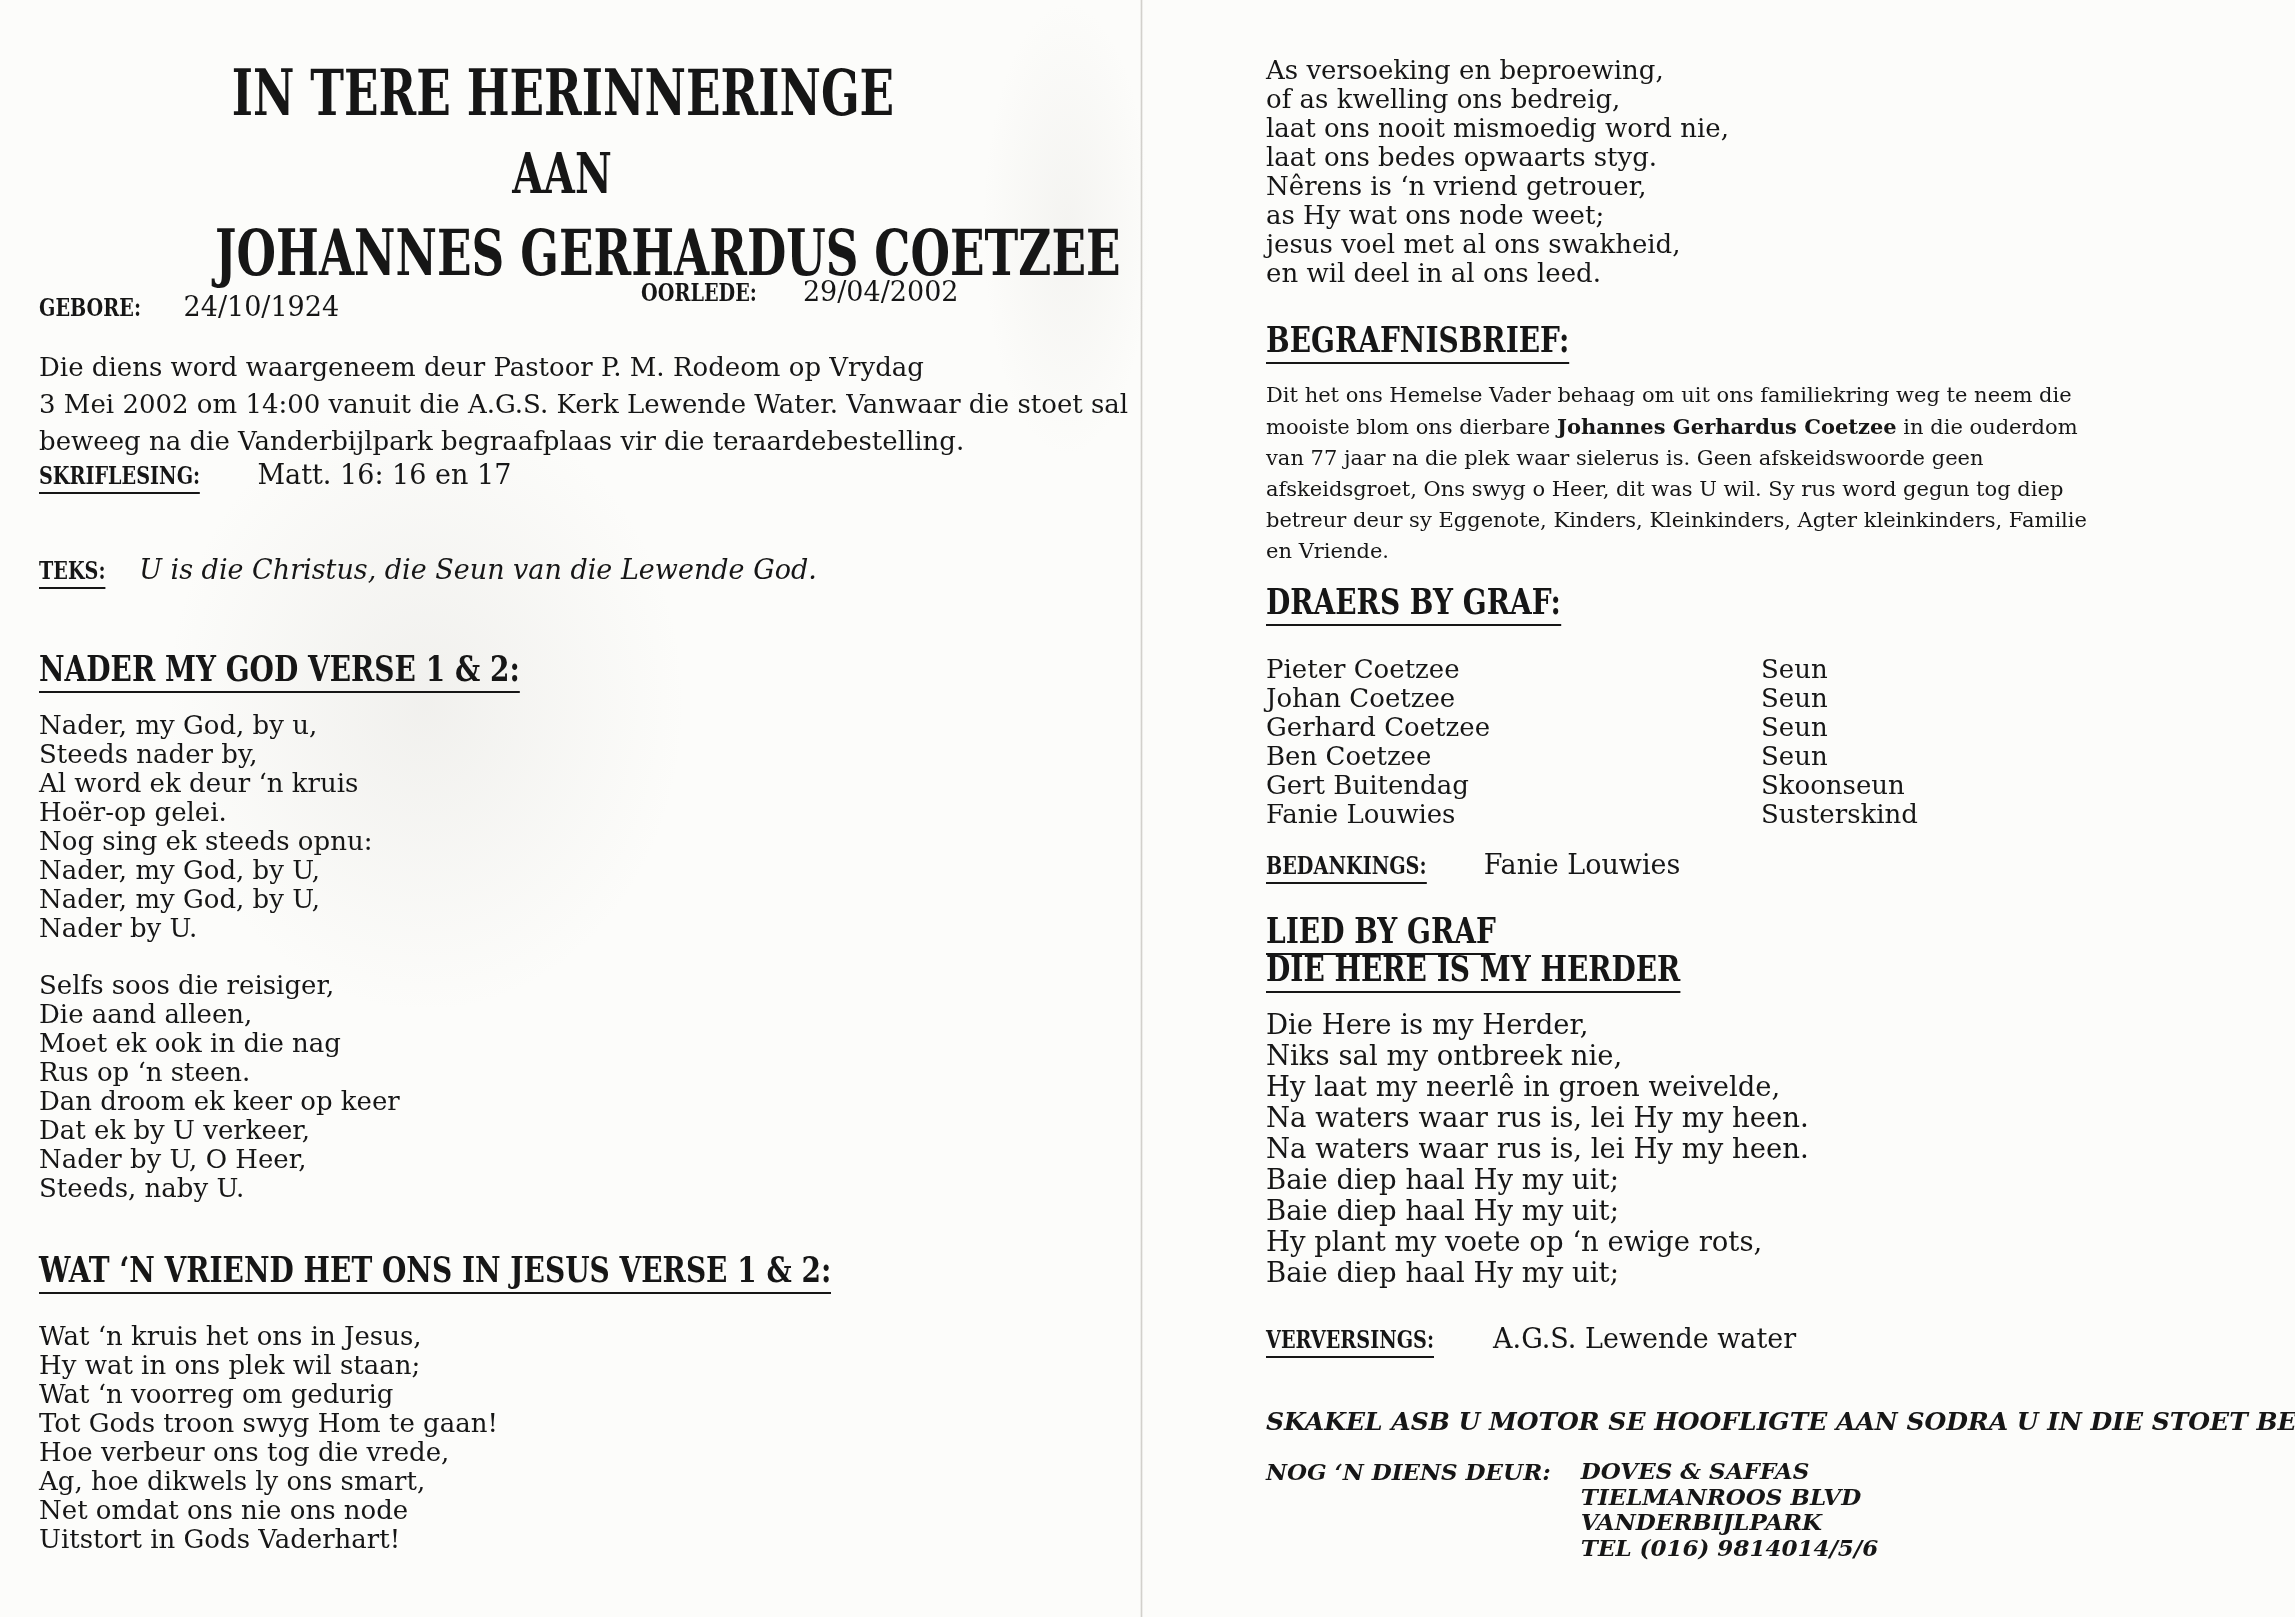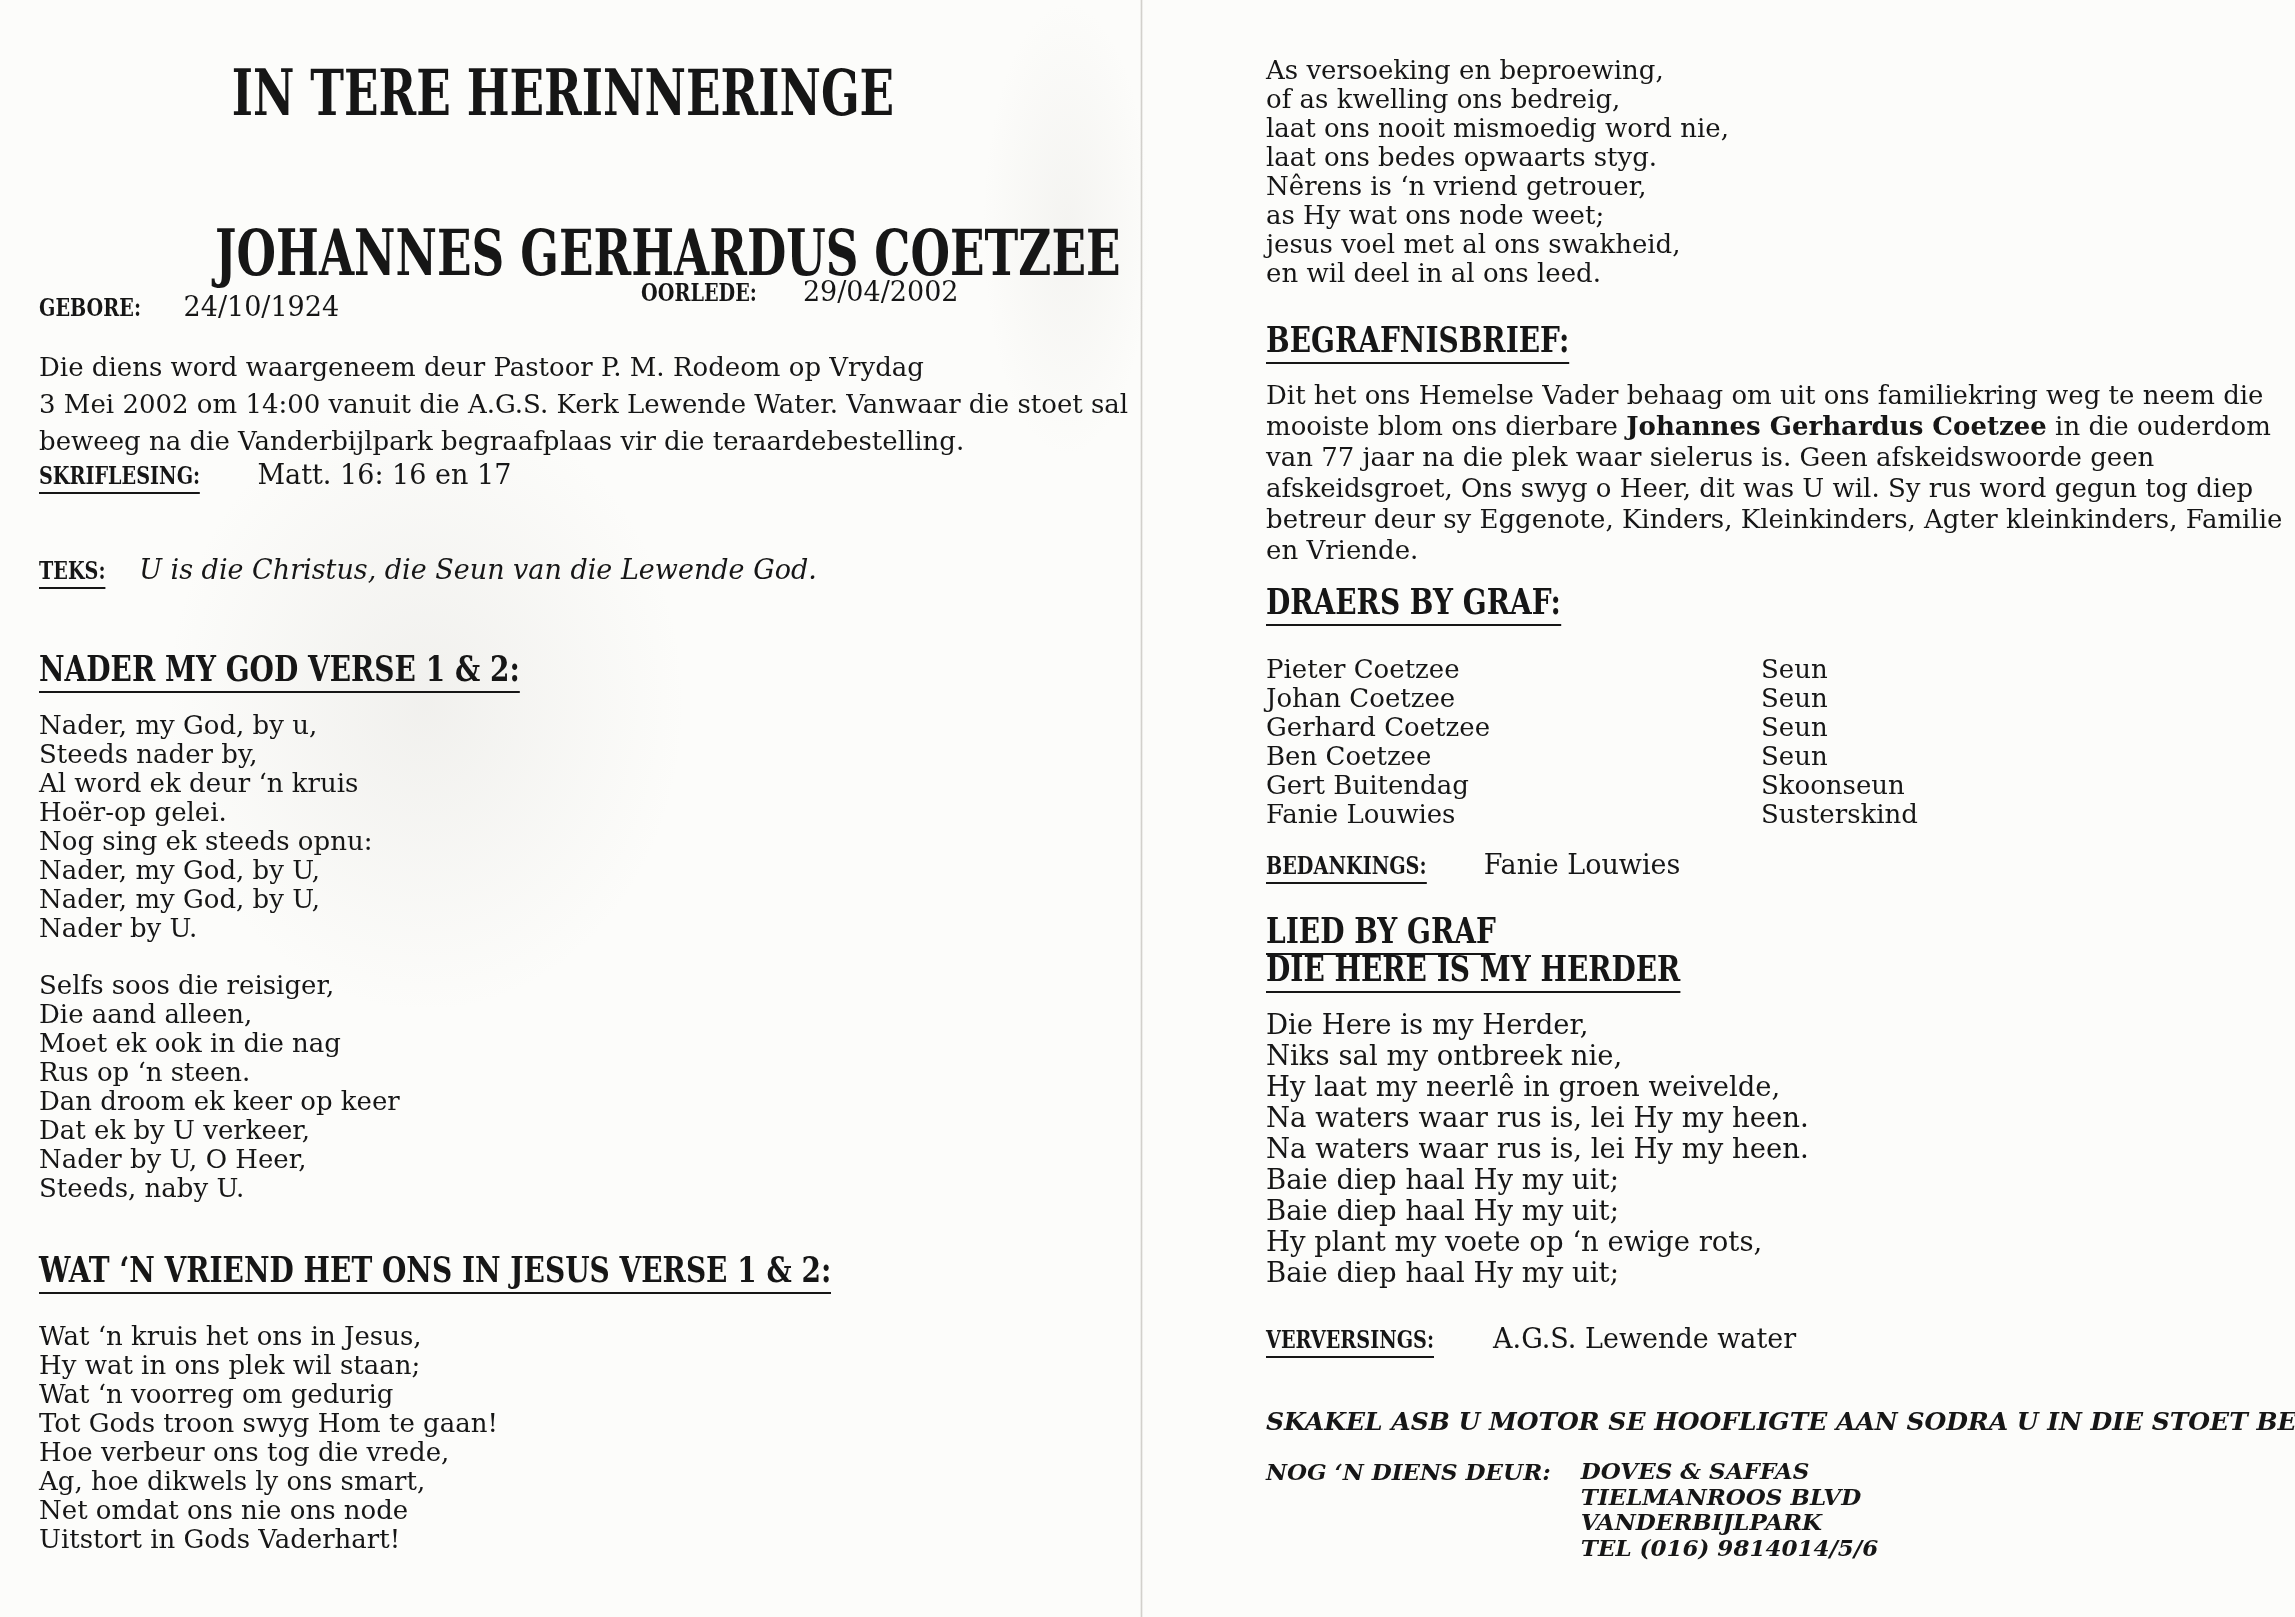--- a/index.html
+++ b/index.html
@@ -25,41 +25,42 @@
   .ul{border-bottom:2.6px solid #161616;padding-bottom:2px;}
   .title{width:100%;text-align:center;margin:0;}
   .t-big{font-size:63px;}
   .t-mid{font-size:56px;}
   .hd{font-size:35px;margin:0;}
   .lbl{font-size:24px;}
   .row{display:flex;align-items:baseline;gap:17px;white-space:nowrap;}
   .val{font-size:27px;}
   .stanza div{font-size:26px;line-height:29px;white-space:nowrap;}
   .para div{font-size:26px;line-height:37px;white-space:nowrap;}
-  .brief div{font-size:26px;line-height:31px;white-space:nowrap;}
+  .brief div{font-size:21px;line-height:31px;white-space:nowrap;}
   .psalm div{font-size:27.5px;line-height:31px;white-space:nowrap;}
   .pallrow{position:relative;height:29px;font-size:26px;white-space:nowrap;}
   .pallrow .role{position:absolute;left:495px;top:0;}
   .notice{font-size:25px;font-style:italic;font-weight:bold;white-space:nowrap;}
   .provider{font-size:23px;font-style:italic;font-weight:bold;}
   .provider .lines div{line-height:25.5px;white-space:nowrap;}
   .ital{font-style:italic;}
   .b{font-weight:bold;}
 </style>
 </head>
 <body>
 
 <div class="smudge" style="left:164px;top:393px;width:523px;height:622px;background:radial-gradient(ellipse at center,rgba(190,187,180,.18),rgba(190,187,180,0) 70%);"></div>
 <div class="smudge" style="left:982px;top:0px;width:170px;height:458px;background:radial-gradient(ellipse at center,rgba(195,192,185,.14),rgba(195,192,185,0) 70%);"></div>
 <div class="fold" style="left:1140px;"></div>
 
 <section class="col left">
 
   <h1 class="abs title script t-big" style="top:56px"><span class="scc">IN TERE HERINNERINGE</span></h1>
 
+  <h2 class="abs title script t-mid" style="top:140px"><span class="scc">AAN</span></h2>
 
   <h2 class="abs title script t-big" style="top:216px"><span class="scc">JOHANNES GERHARDUS COETZEE</span></h2>
 
   <div class="abs row" style="top:291px">
     <span class="script lbl"><span class="sc">GEBORE:</span></span>
     <span class="val">24/10/1924</span>
   </div>
   <div class="abs row" style="top:276px;left:602px">
     <span class="script lbl"><span class="sc">OORLEDE:</span></span>
     <span class="val">29/04/2002</span>

